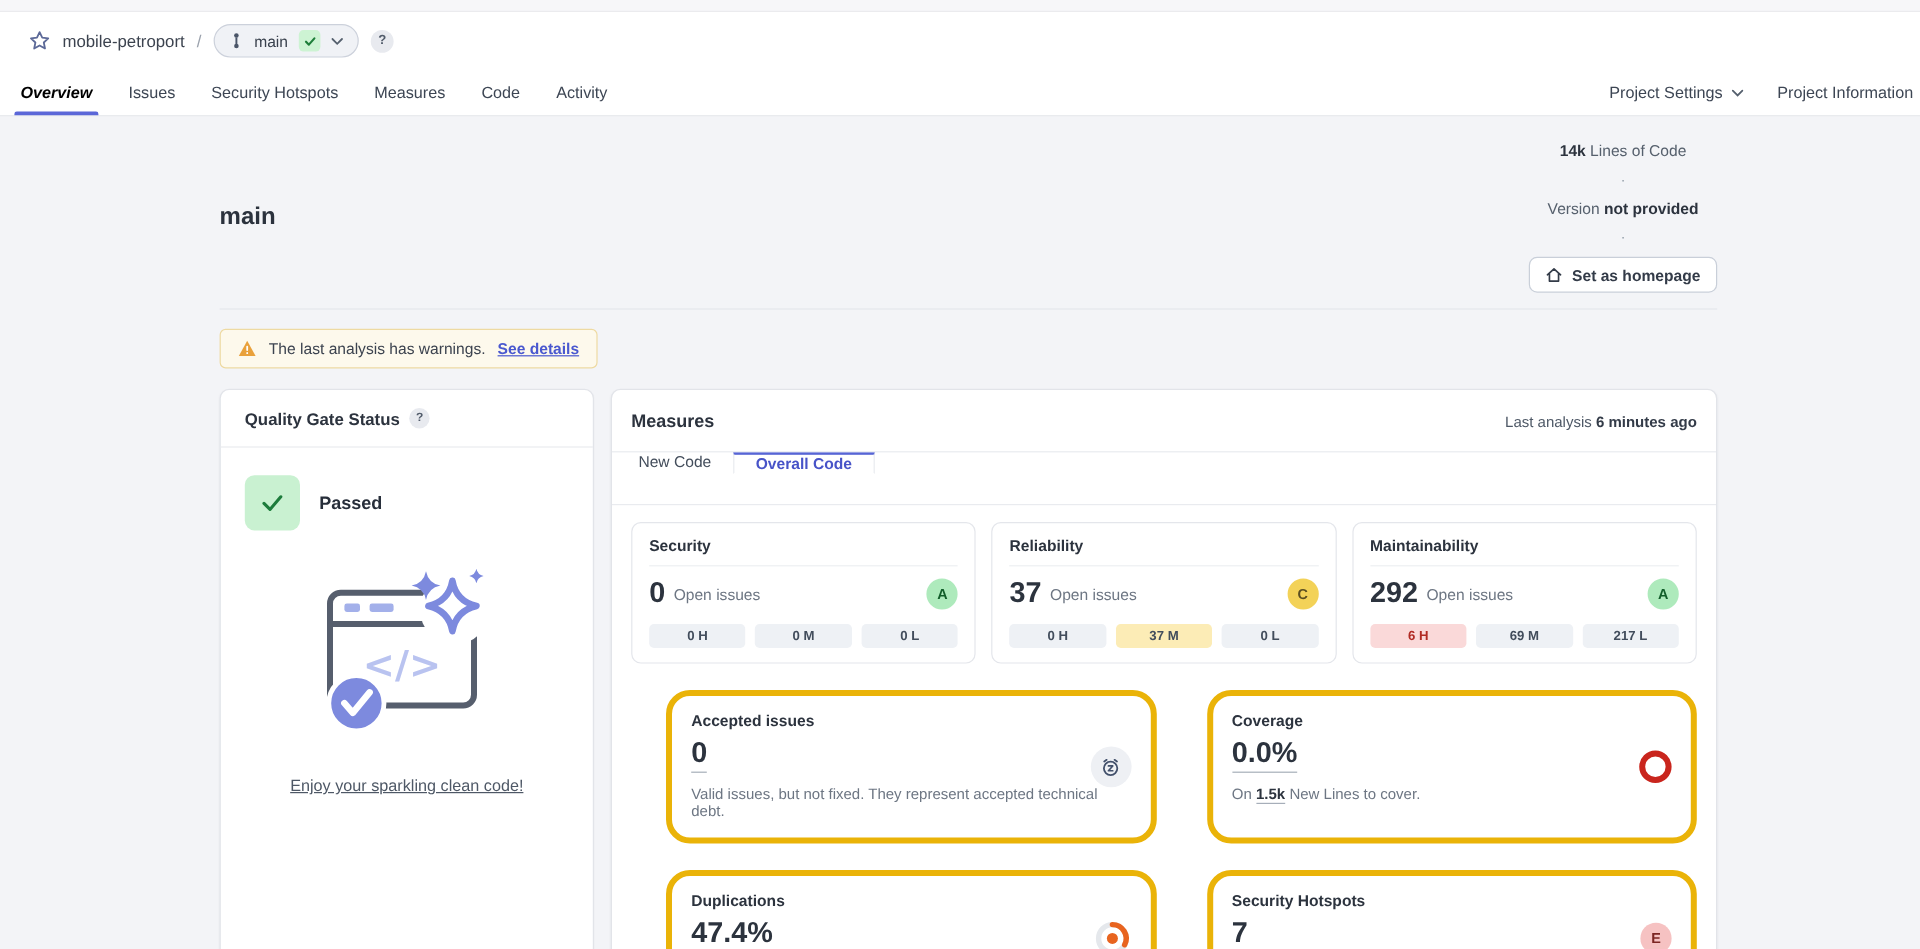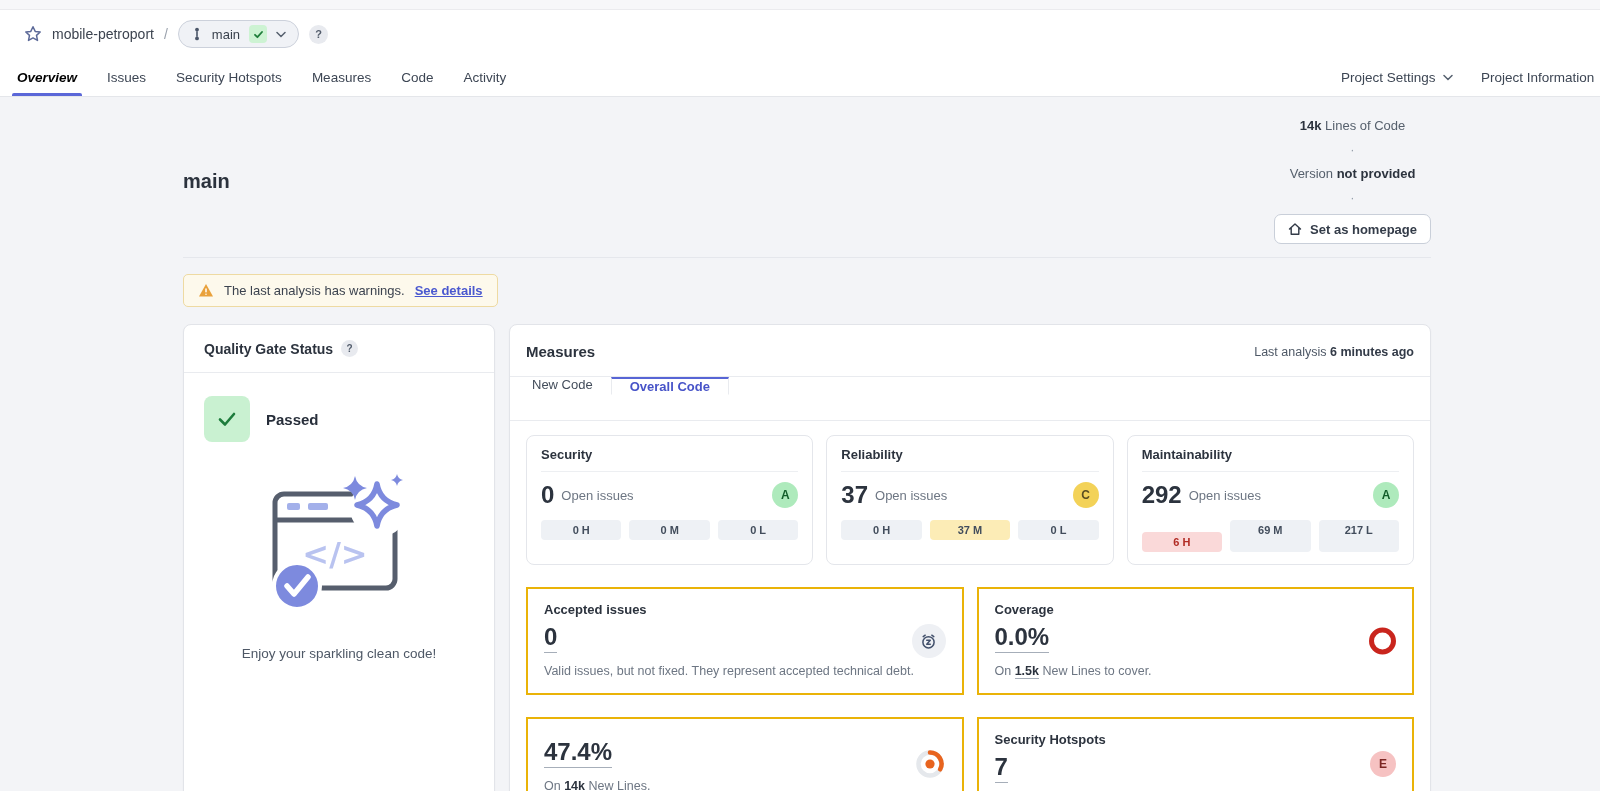--- a/index.html
+++ b/index.html
@@ -49,21 +49,21 @@
   
   .card { background:#fff; border:1px solid #e2e4e9; border-radius:8px; box-shadow:0 1px 2px rgba(20,20,40,.04); }
   .qg-card { width:312px; height:490px; }
   .qg-head { display:flex; align-items:center; gap:8px; padding:15px 20px; border-bottom:1px solid #e9ebef; }
   .qg-title { font-size:14px; font-weight:bold; color:#2c333e; }
   .qg-help { width:17px; height:17px; font-size:10px; }
   .qg-passed { display:flex; align-items:center; gap:16px; padding:23px 20px 0; }
   .qg-passed-box { width:46px; height:46px; border-radius:8px; background:#c9f1d1; display:flex; align-items:center; justify-content:center; }
   .qg-passed-label { font-size:15px; font-weight:bold; color:#272e3a; }
   .qg-illustration { text-align:center; margin-top:26px; }
-  .qg-caption { text-align:center; margin-top:22px; font-size:13.5px; color:#4e5866; }
+  .qg-caption { text-align:center; margin-top:22px; font-size:13.5px; color:#4e5866;text-decoration:underline; }
 
   
   .measures-panel { flex:1; height:620px; }
   .panel-head { display:flex; align-items:center; justify-content:space-between; padding:18px 16px 16px; border-bottom:1px solid #e9ebef; }
   .panel-title { font-size:15px; font-weight:bold; color:#2c333e; }
   .last-analysis { font-size:12.5px; color:#4e5866; }
   .last-analysis b { color:#333b48; }
   .code-tabs { display:flex; padding:0 0 0 4px; border-bottom:1px solid #e9ebef; height:44px; align-items:flex-start; }
   .code-tab { display:flex; align-items:center; padding:0 18px; font-size:13px; color:#434d5b; cursor:pointer; }
   .code-tab.active { color:#4753c8; font-weight:bold; background:#fff; border:1px solid #e9ebef; border-top:2px solid #5765d5;
@@ -79,23 +79,23 @@
   .rc-count-label { font-size:13px; color:#6d7683; margin-left:7px; }
   .grade-badge { width:26px; height:26px; border-radius:50%; display:flex; align-items:center; justify-content:center;
                  font-size:12px; font-weight:bold; margin-left:auto; }
   .grade-a { background:#aeeabc; color:#125e2a; }
   .grade-c { background:#f3d258; color:#5a4e21; }
   .grade-e { background:#f6c2c2; color:#7c2623; }
   .rc-pills { display:flex; gap:8px; margin-top:11px; }
   .pill { flex:1; text-align:center; font-size:11px; font-weight:bold; color:#424d5c; background:#eef1f5;
           border-radius:4px; padding:4px 0; cursor:pointer; }
   .pill-yellow { background:#fcecb6; }
-  .pill-red { background:#fad9d9; color:#b12b24;margin-top:12px; }
-
-  .metric-card { flex:1; border:2px solid #eab308; border-radius:0; padding:13px 16px 15px; background:#fff; position:relative; }
+  .pill-red { background:#fad9d9; color:#b12b24; }
+
+  .metric-card { flex:1; border:5px solid #eab308; border-radius:20px; padding:13px 16px 15px; background:#fff; position:relative;margin-left:29px; }
   .mc-title { font-size:13px; font-weight:bold; color:#2c333e; }
   .mc-value { display:inline-block; font-size:24px; font-weight:bold; color:#2c333e; line-height:30px; margin-top:5px;
               border-bottom:1px solid #a6aeb9; cursor:pointer; }
   .mc-desc { font-size:12.5px; color:#6d7683; margin-top:11px; }
   .ctx-strong { font-weight:bold; color:#2c333e; border-bottom:1px solid #a6aeb9; cursor:pointer; }
   .mc-right { position:absolute; right:16px; top:50%; transform:translateY(-50%); }
   .snooze-circle { width:34px; height:34px; border-radius:50%; background:#eef0f4; display:flex; align-items:center; justify-content:center; }
   .coverage-ring { width:27px; height:27px; border-radius:50%; border:5px solid #c9251d; }
 
   .activity-sep { position:relative; margin-top:9px; border-top:1px solid #e3e5ea; }
@@ -304,20 +304,21 @@
               <span>On</span>
               <span class="ctx-strong">1.5k</span>
               <span>New Lines to cover.</span>
             </div>
             <span class="mc-right coverage-ring"></span>
           </div>
         </div>
 
         <div class="metrics-row">
           <div class="metric-card">
+            <div class="mc-title">Duplications</div>
             <span class="mc-value">47.4%</span>
             <div class="mc-desc">
               <span>On</span>
               <span class="ctx-strong">14k</span>
               <span>New Lines.</span>
             </div>
             <span class="mc-right" style="display:inline-flex;">
               <svg width="32" height="32" viewBox="0 0 32 32">
                 <circle cx="16" cy="16" r="11.5" fill="none" stroke="#e5e8ec" stroke-width="4.5"></circle>
                 <path d="M16 4.5 A11.5 11.5 0 0 1 26.2 21.3" fill="none" stroke="#e8641f" stroke-width="4.5" stroke-linecap="round"></path>

